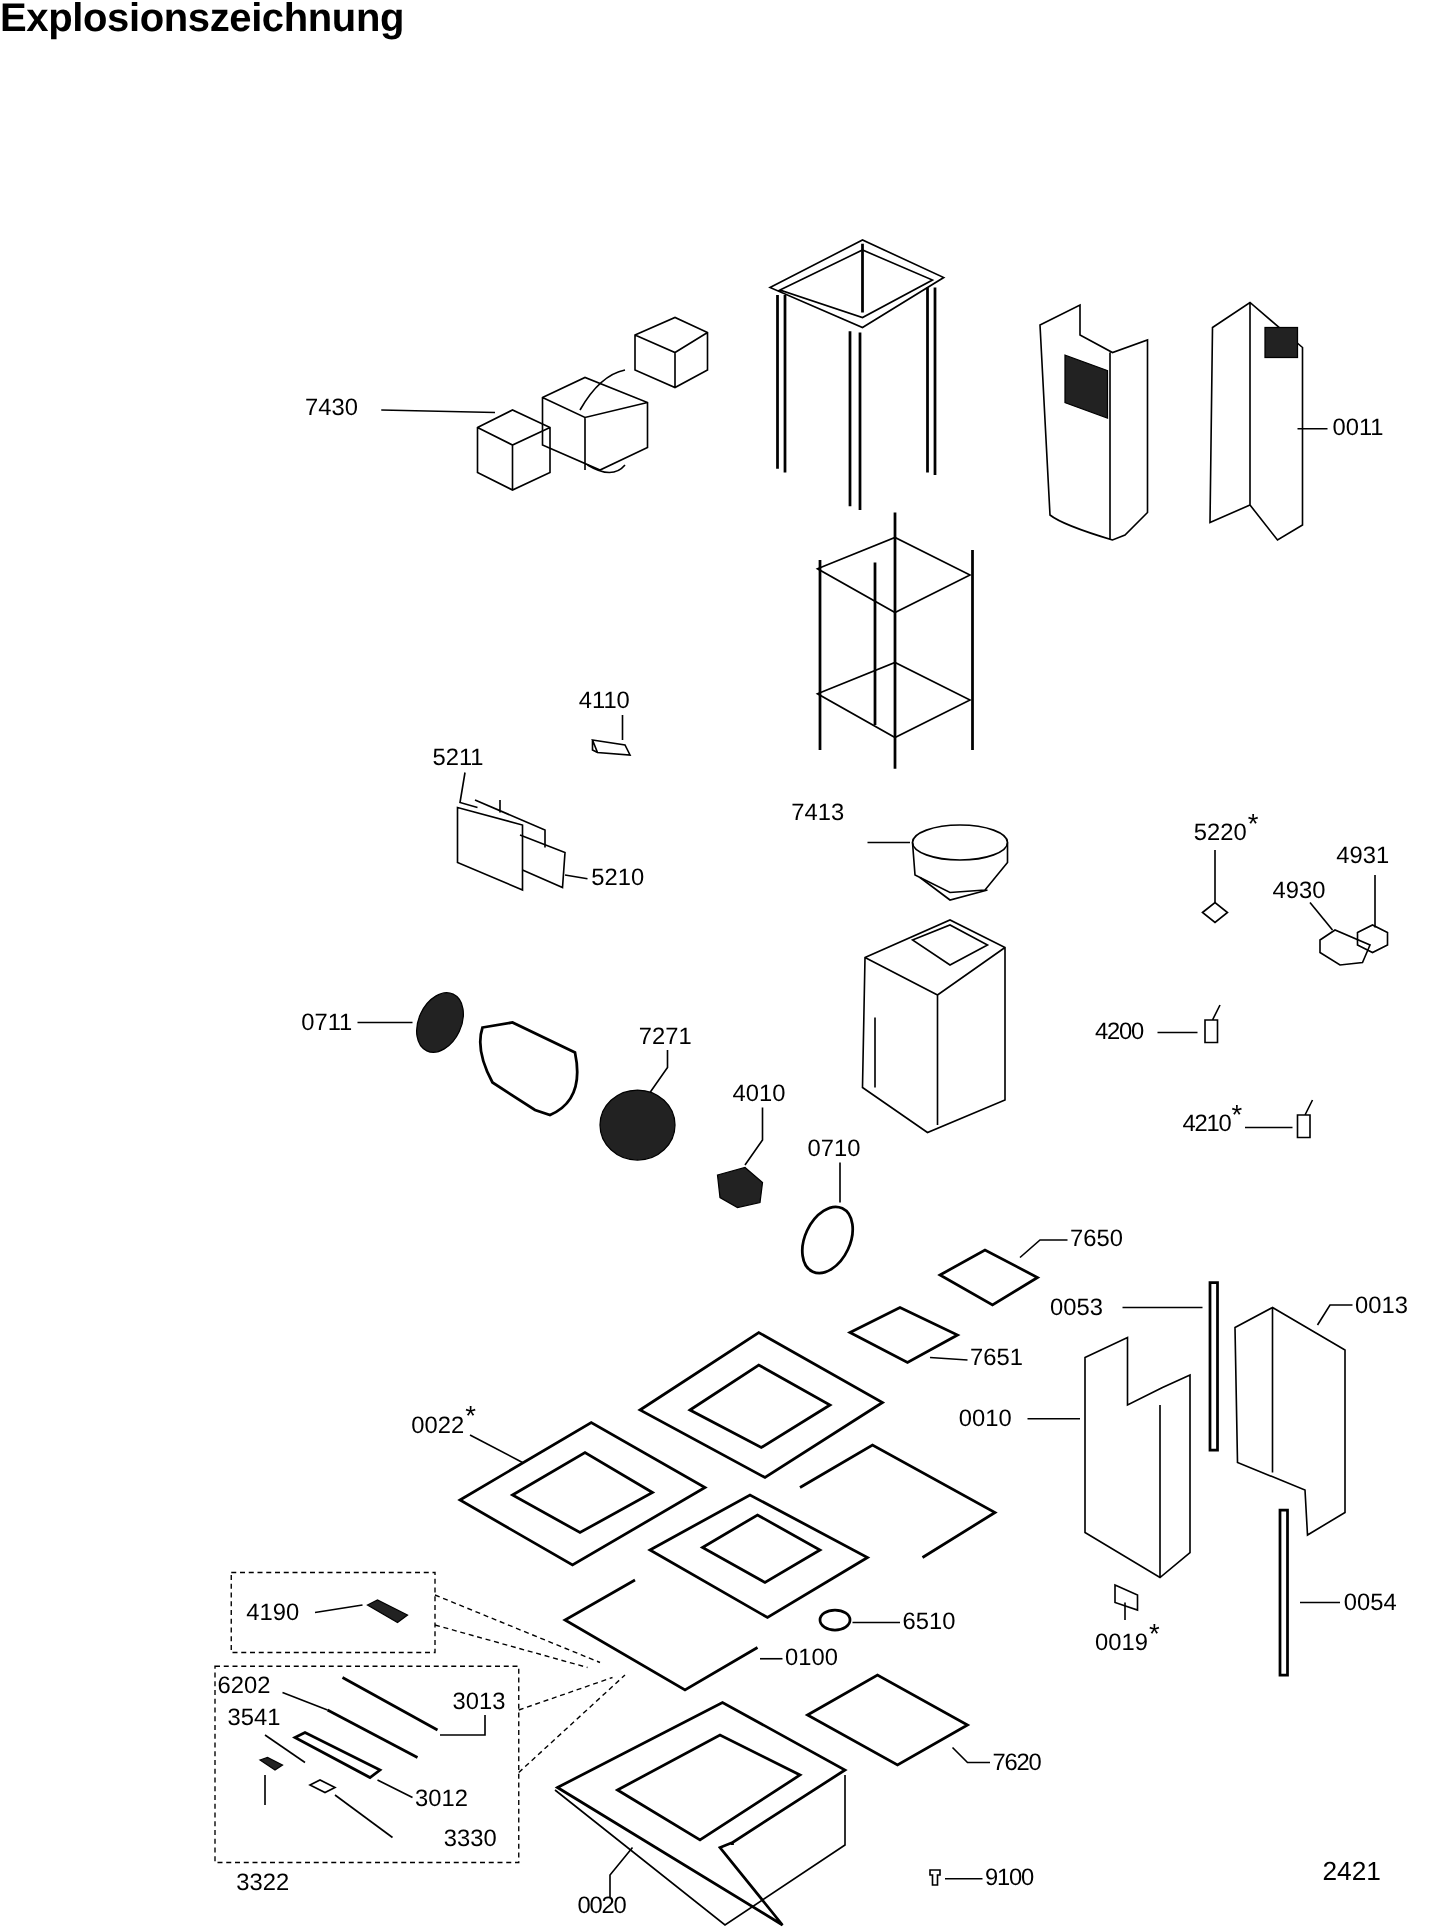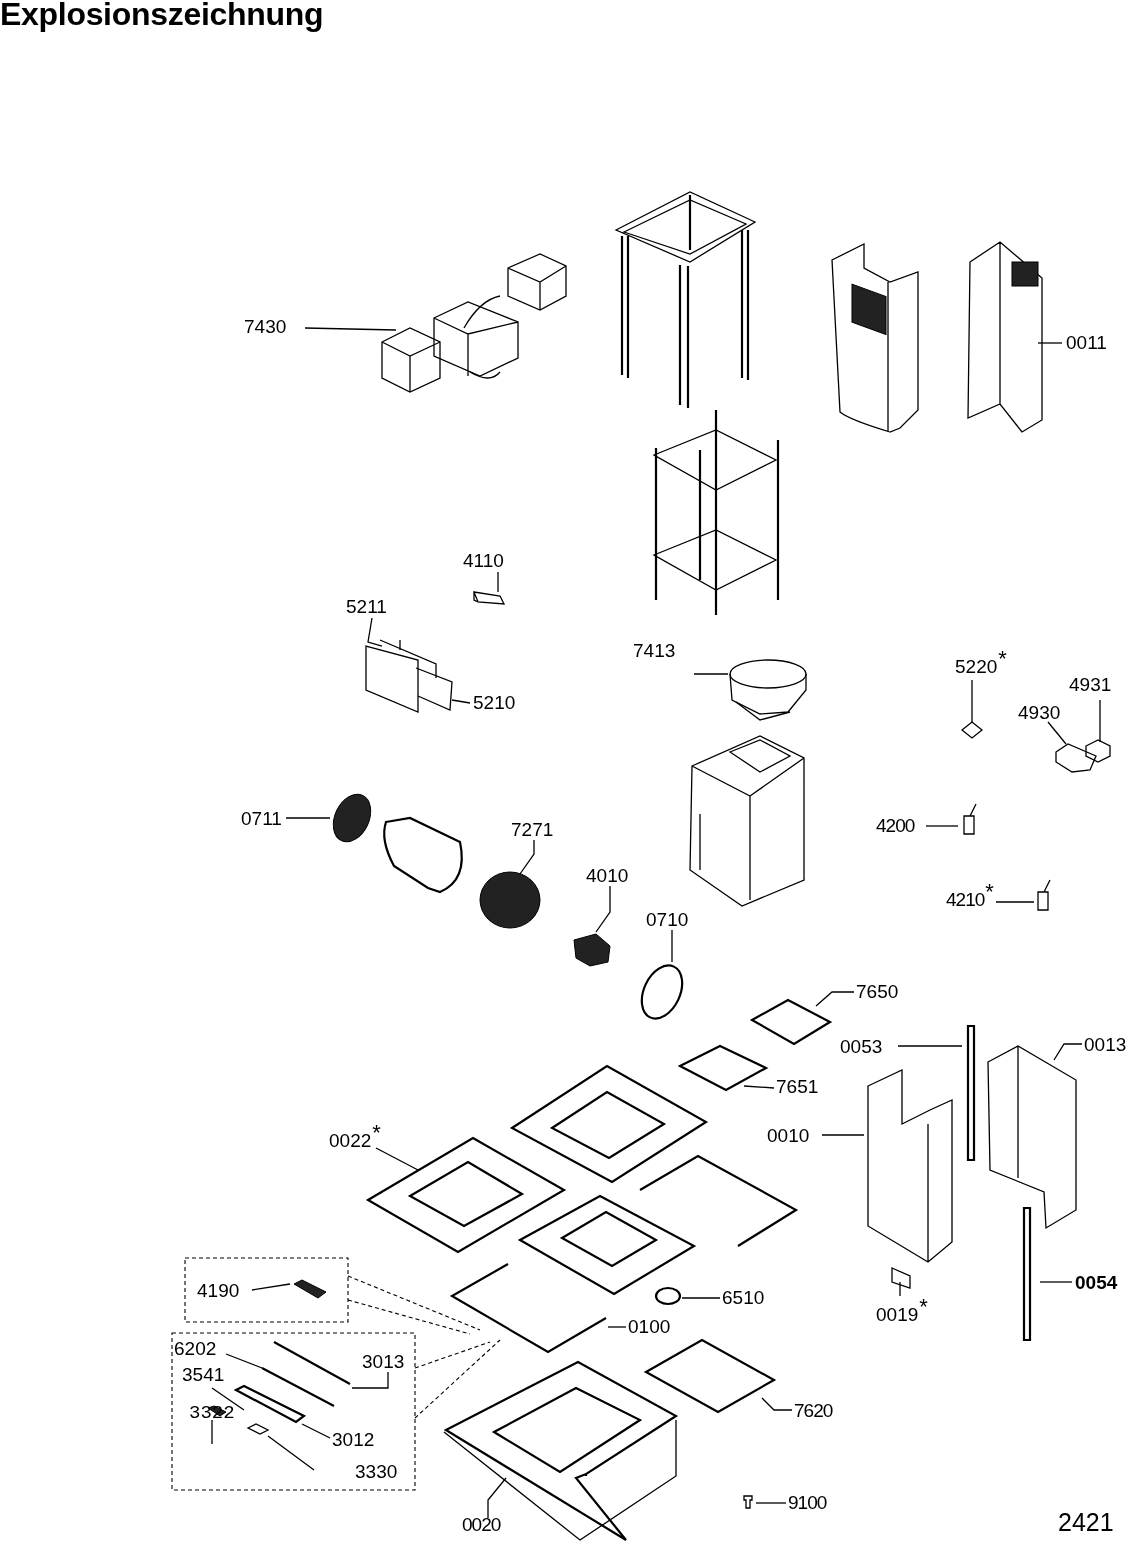--- a/index.html
+++ b/index.html
@@ -2,21 +2,21 @@
 <html><head>
 <meta charset="utf-8">
 <style>
   html,body{margin:0;padding:0;background:#fff;}
   body{width:1143px;height:1545px;position:relative;overflow:hidden;font-family:"Liberation Sans",sans-serif;color:#000;}
   #title{position:absolute;left:0;top:-4px;font-size:32px;font-weight:bold;letter-spacing:-0.3px;margin:0;}
   #drawing{position:absolute;left:0;top:0;width:1143px;height:1545px;}
   .lbl{position:absolute;font-size:19px;line-height:20px;white-space:nowrap;}
   .lbl sup{font-size:22px;vertical-align:top;position:relative;top:-8px;margin-left:1px;}
   .lbl.cond{font-size:19px;letter-spacing:-1px;}
-  #diagram-id{position:absolute;left:1058px;top:1486px;font-size:25px;margin-top:22px;}
+  #diagram-id{position:absolute;left:1058px;top:1486px;font-size:21px;}
   svg .p{fill:none;stroke:#000;stroke-width:1.3;}
   svg .pt{fill:none;stroke:#000;stroke-width:2.2;}
   svg .d{fill:none;stroke:#000;stroke-width:1.1;stroke-dasharray:4 3;}
   svg .dk{fill:#222;stroke:#000;stroke-width:1;}
   svg .lead{stroke:#000;stroke-width:1.3;fill:none;}
 </style>
 </head>
 <body>
 
 <h1 id="title">Explosionszeichnung</h1>
@@ -168,26 +168,26 @@
 <div class="lbl cond" style="left:876px;top:816px;"><span>4200</span></div>
 <div class="lbl cond" style="left:946px;top:890px;"><span>4210</span><sup>*</sup></div>
 <div class="lbl" style="left:856px;top:982px;"><span>7650</span></div>
 <div class="lbl" style="left:840px;top:1037px;"><span>0053</span></div>
 <div class="lbl" style="left:1084px;top:1035px;"><span>0013</span></div>
 <div class="lbl" style="left:776px;top:1077px;"><span>7651</span></div>
 <div class="lbl" style="left:767px;top:1126px;"><span>0010</span></div>
 <div class="lbl" style="left:329px;top:1131px;"><span>0022</span><sup>*</sup></div>
 <div class="lbl" style="left:197px;top:1281px;"><span>4190</span></div>
 <div class="lbl" style="left:722px;top:1288px;"><span>6510</span></div>
-<div class="lbl" style="left:1075px;top:1273px;font-weight:bold;"><span>0054</span></div>
+<div class="lbl" style="left:1075px;top:1273px;"><span>0054</span></div>
 <div class="lbl" style="left:876px;top:1305px;"><span>0019</span><sup>*</sup></div>
 <div class="lbl" style="left:174px;top:1339px;"><span>6202</span></div>
 <div class="lbl" style="left:362px;top:1352px;"><span>3013</span></div>
 <div class="lbl" style="left:628px;top:1317px;"><span>0100</span></div>
 <div class="lbl" style="left:182px;top:1365px;"><span>3541</span></div>
 <div class="lbl" style="left:332px;top:1430px;"><span>3012</span></div>
-<div class="lbl" style="left:189px;top:1403px;font-family:Liberation Mono, monospace;"><span>3322</span></div>
+<div class="lbl" style="left:189px;top:1497px;"><span>3322</span></div>
 <div class="lbl" style="left:319px;top:1462px;margin-left:36px;"><span>3330</span></div>
 <div class="lbl cond" style="left:794px;top:1401px;"><span>7620</span></div>
 <div class="lbl cond" style="left:462px;top:1515px;"><span>0020</span></div>
 <div class="lbl cond" style="left:788px;top:1493px;"><span>9100</span></div>
 
 <div id="diagram-id">2421</div>
 
 </body></html>

